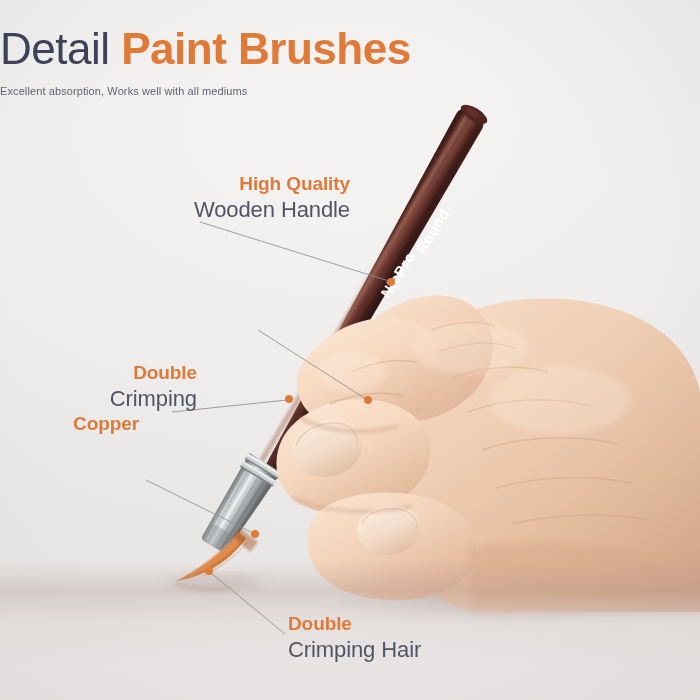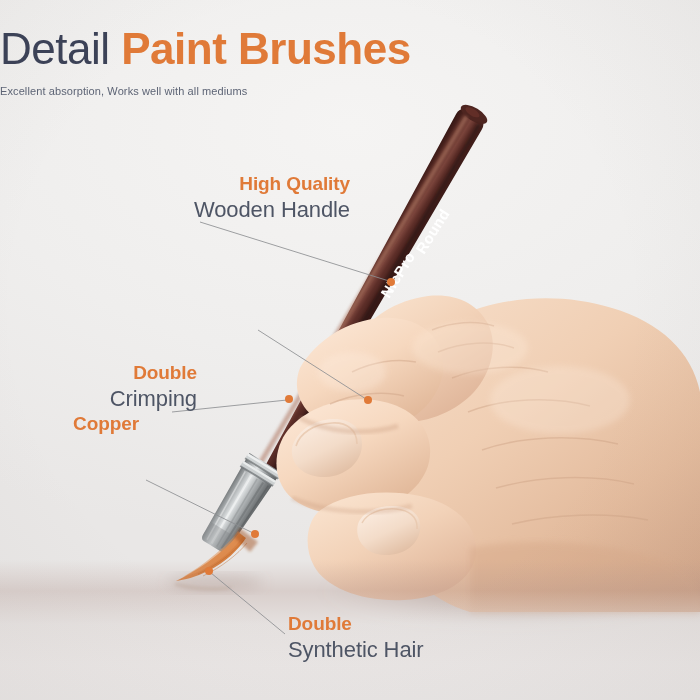--- a/index.html
+++ b/index.html
@@ -391,16 +391,16 @@
     <div class="callout-top">Double</div>
     <div class="callout-sub">Crimping</div>
   </div>
 
   <div class="callout left" id="callout-copper">
     <div class="callout-top">Copper</div>
   </div>
 
   <div class="callout below" id="callout-premium">
     <div class="callout-top">Double</div>
-    <div class="callout-sub">Synthetic Hair</div>
+    <div class="callout-sub">Crimping Hair</div>
   </div>
 
 </div>
 
 </body></html>

